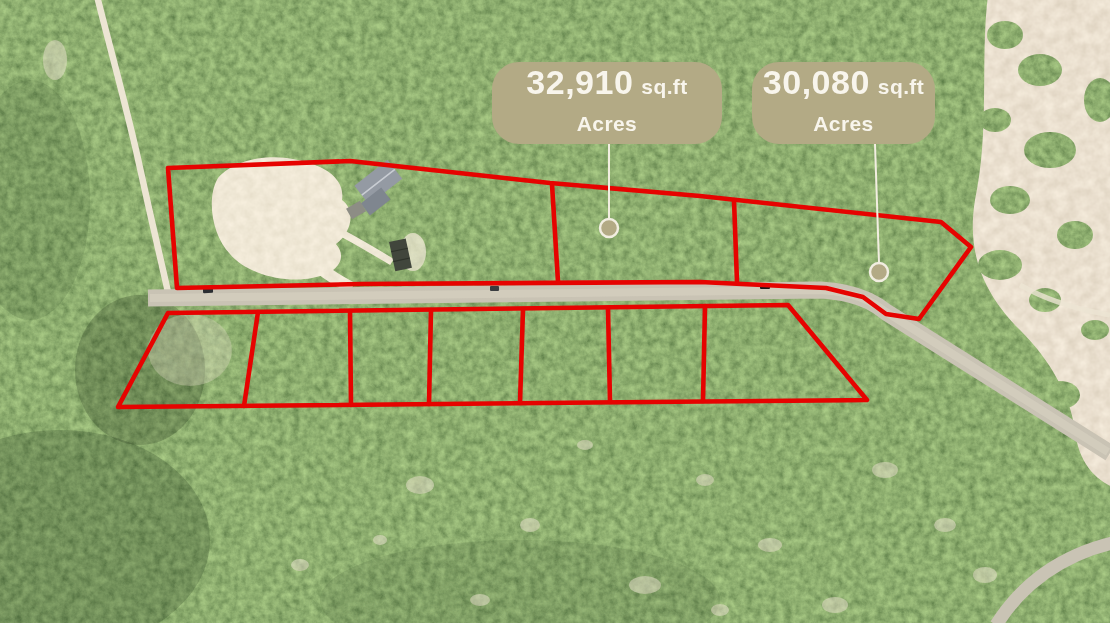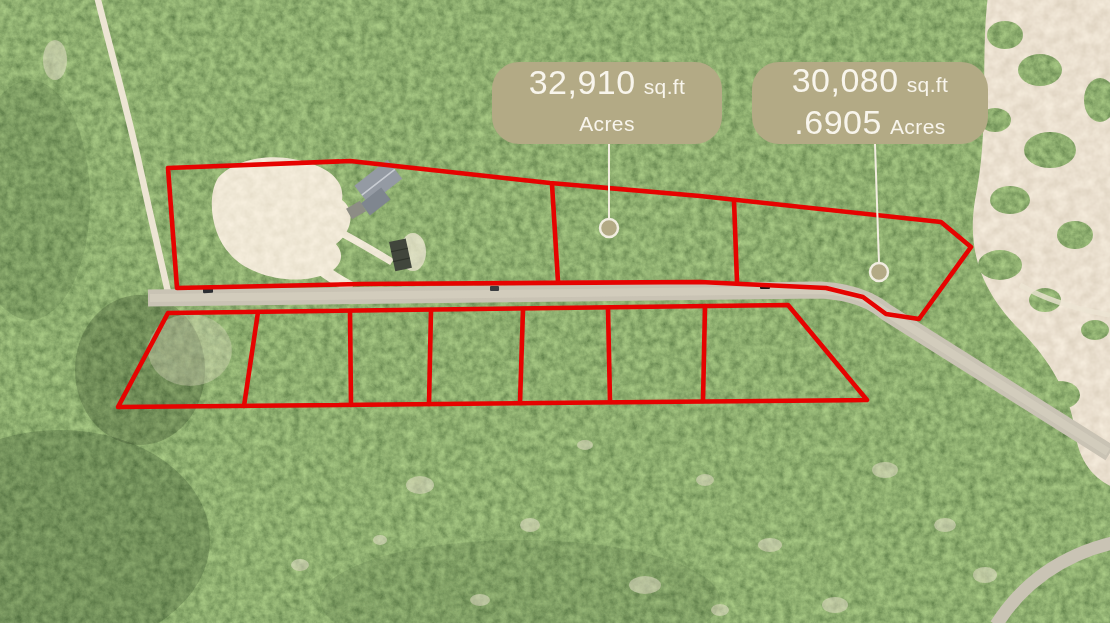--- a/index.html
+++ b/index.html
@@ -1,32 +1,33 @@
 <!DOCTYPE html>
 <html style="--boundary: #e60300; --callout-bg: #b3aa85; --callout-text: #f8f5ec; --leader: #f2eee1; --vegetation: #4c773a; --rocky-ground: #cdbda0; --road: #c9c3b4; --sand-clearing: #d9cfb6;"><head>
 <meta charset="utf-8">
 <style>
   html,body{margin:0;padding:0;background:#222;}
   .stage{
     position:relative;width:1110px;height:623px;overflow:hidden;
     font-family:"Liberation Sans","DejaVu Sans",sans-serif;
     background:#4c773a;
+    font-weight:bold;
   }
   .scene-svg{position:absolute;left:0;top:0;width:1110px;height:623px;display:block;}
   .callout{
     position:absolute;
     background:var(--callout-bg,#b3aa85);
     color:var(--callout-text,#f8f5ec);
     border-radius:27px;
     display:flex;flex-direction:column;justify-content:center;align-items:center;
     gap:1px;
     user-select:none;
   }
   #callout-a{left:492px;top:62px;width:230px;height:82px;}
-  #callout-b{left:752px;top:62px;width:236px;height:82px;}
+  #callout-b{left:752px;top:62px;width:183px;height:82px;}
   .co-row{display:flex;align-items:baseline;gap:8px;line-height:36px;}
   .co-big{font-size:34px;letter-spacing:.5px;}
   .co-small{font-size:21px;letter-spacing:.4px;}
   .cls-boundary{fill:none;stroke:var(--boundary,#e60300);stroke-width:4.6;stroke-linejoin:round;stroke-linecap:round;}
   .cls-leader{stroke:var(--leader,#f2eee1);stroke-width:2;fill:none;}
   .cls-dot{fill:var(--callout-bg,#b3aa85);stroke:var(--leader,#f5f2e6);stroke-width:2.5;}
   .cls-road{fill:none;stroke:var(--road,#c9c3b4);}
   .cls-path{fill:none;stroke:#ece5d3;}
 </style>
 </head>
@@ -164,18 +165,17 @@
       <span class="co-small">Acres</span>
     </div>
   </div>
 
   <div class="callout" id="callout-b">
     <div class="co-row">
       <span class="co-big">30,080</span>
       <span class="co-small">sq.ft</span>
     </div>
     <div class="co-row">
-      <span class="co-big">.6905</span>
       <span class="co-small">Acres</span>
     </div>
   </div>
 
 </div>
 
 </body></html>

